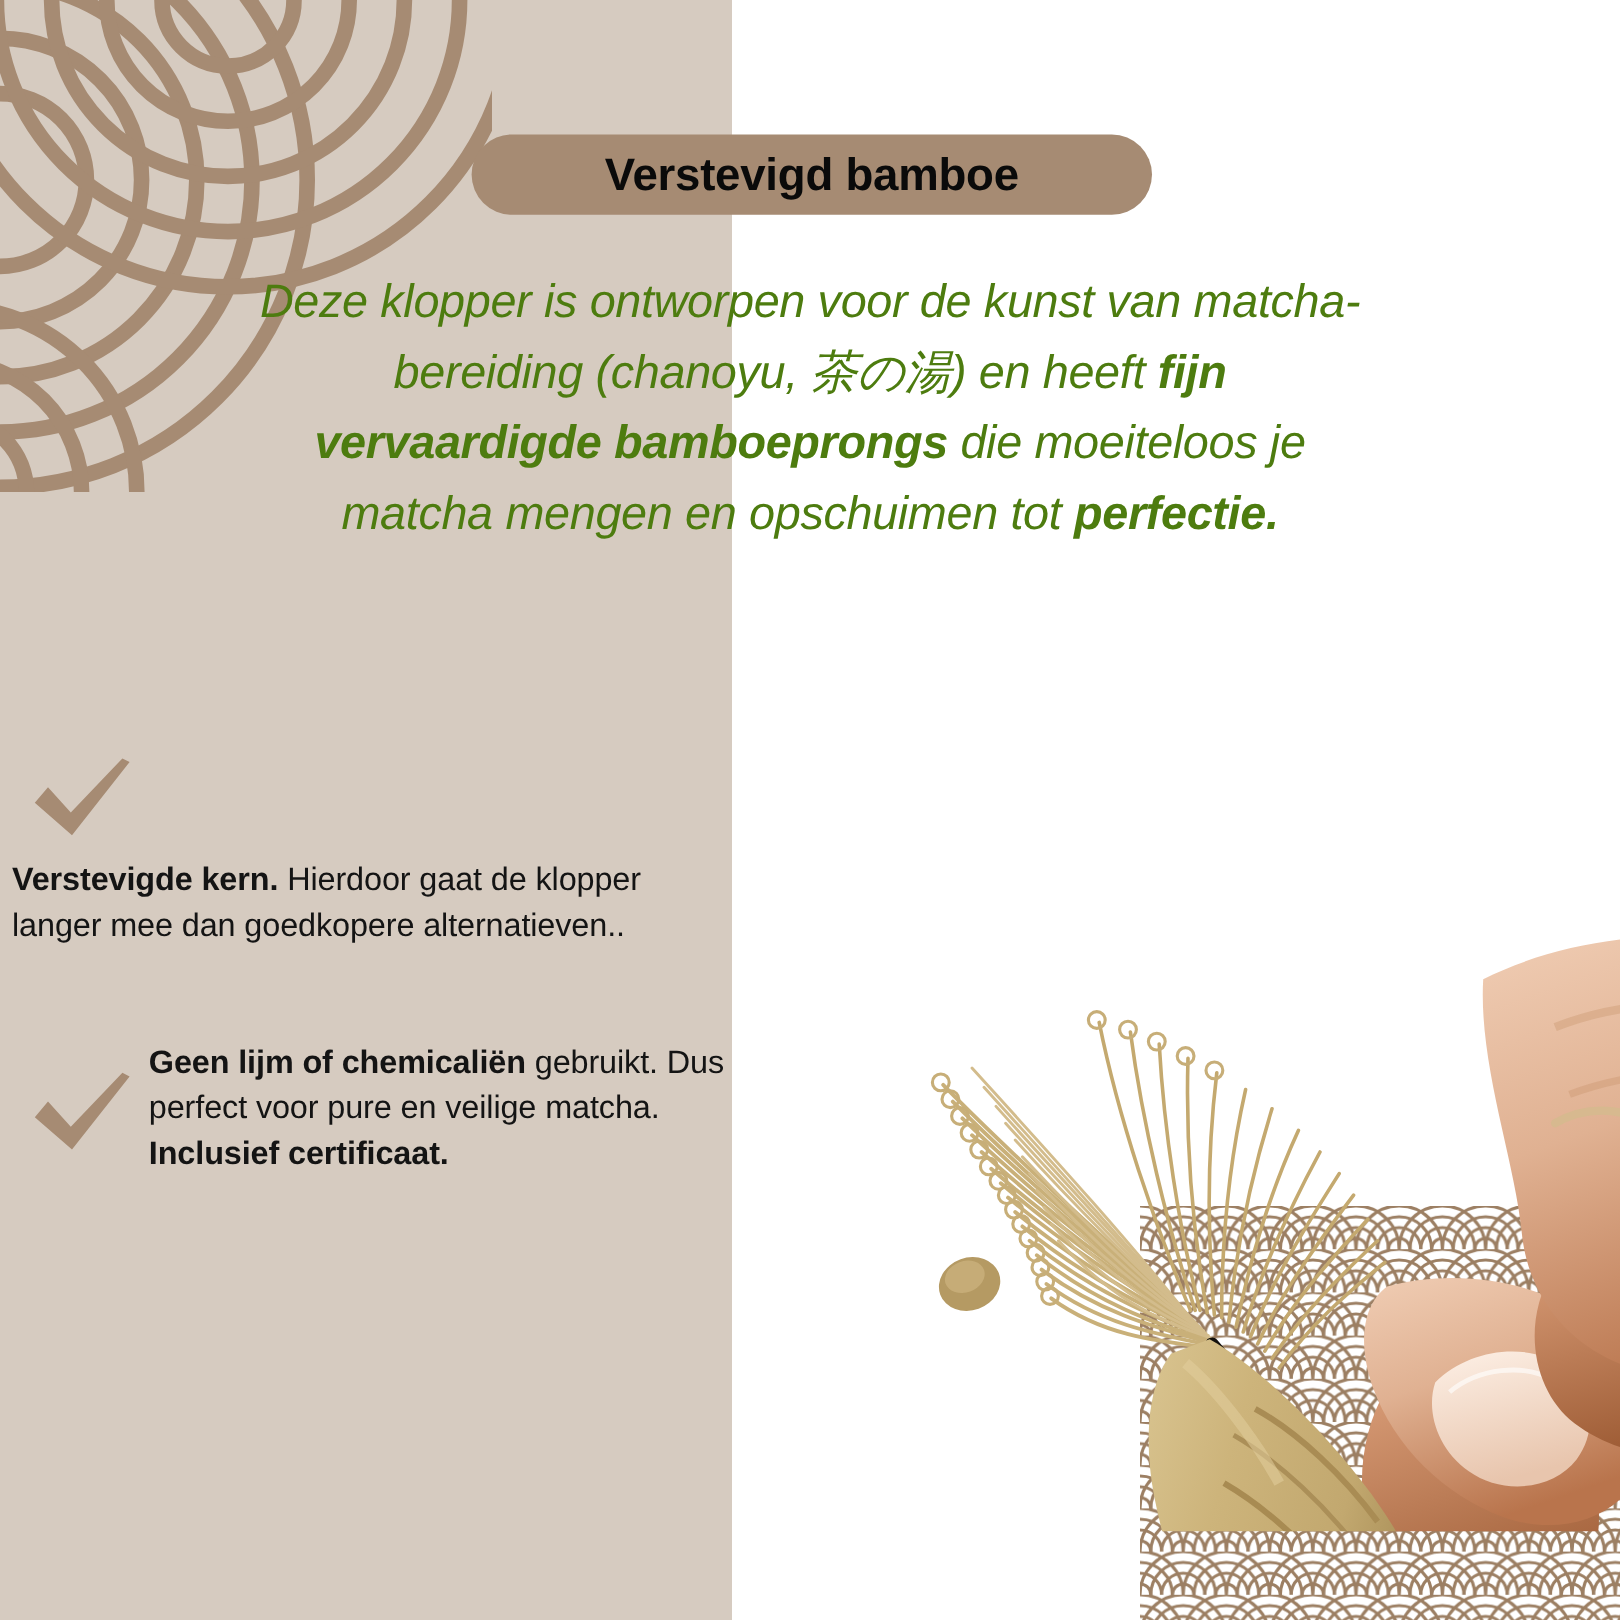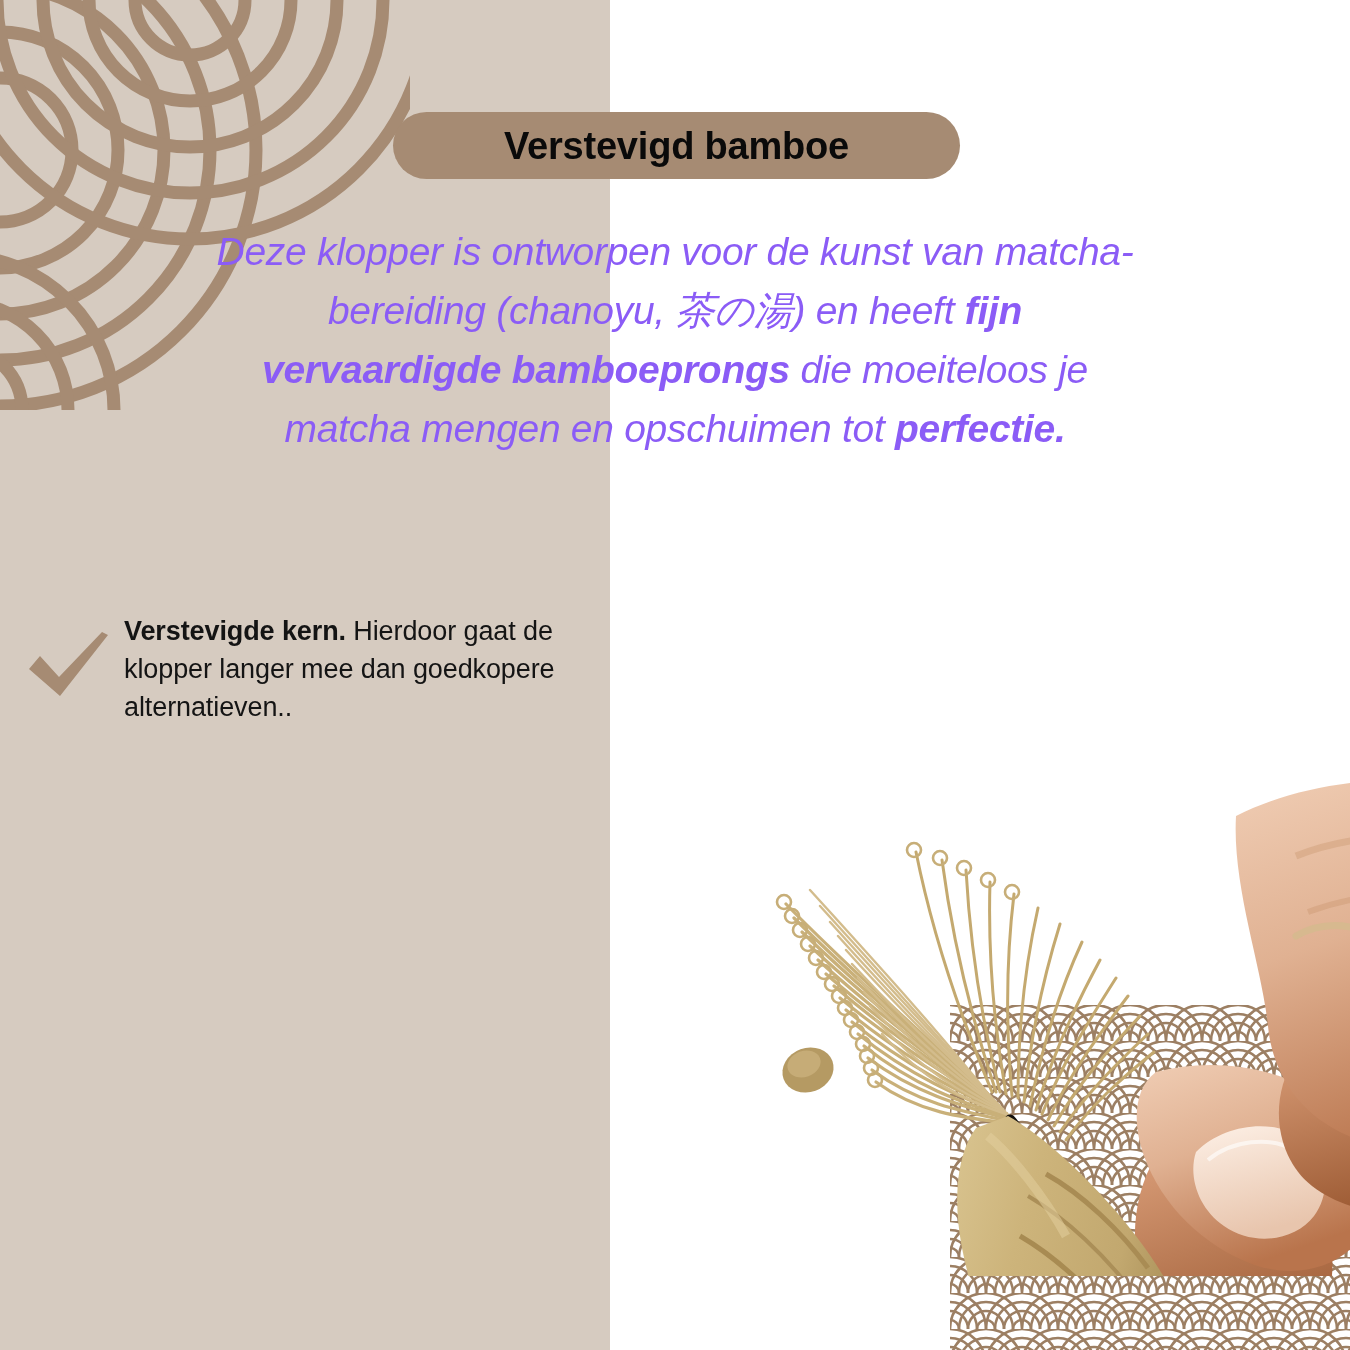--- a/index.html
+++ b/index.html
@@ -56,21 +56,21 @@
     white-space:nowrap;
   }
 
   
   .intro{
     position:absolute;left:205px;top:222px;width:940px;
     text-align:center;
     font-size:39px;
     line-height:59px;
     font-style:italic;
-    color:#8b5cf6;
+    color:#4d7c0f;
     letter-spacing:-0.3px;
   }
   .intro b{font-weight:700;font-style:italic;}
 
   
   .bullets{
     position:absolute;left:0;top:606px;width:610px;
   }
   .bullet{
     position:relative;
@@ -86,21 +86,21 @@
   .bullet .btext{
     flex:1 1 auto;
     font-size:27px;
     line-height:38px;
     color:#141414;
     letter-spacing:-0.1px;
     padding-top:6px;
   }
   .bullet .btext b{font-weight:700;}
 
-  .bullet-1{ margin-bottom:0; }
+  .bullet-1{ margin-bottom:0;flex-direction:column; }
   .bullet-1 .check{ margin-top:24px; }
   .bullet-1 .btext{ margin-left:10px; }
 
   .bullet-2{ margin-top:70px; }
   .bullet-2 .check{ margin-top:32px; }
   .bullet-2 .btext{ margin-left:10px; }
 
   .bullet-3{ margin-top:62px; }
   .bullet-3 .check{ margin-top:34px; }
   .bullet-3 .btext{ margin-left:14px; }
@@ -157,20 +157,28 @@
 
     <div class="bullet bullet-1">
       <svg class="check" viewBox="0 0 90 78">
         <path d="M5 39 L16 26 L35 47 L78 2 L84 5 L36 66 Z" fill="#a68b73"></path>
       </svg>
       <div class="btext">
         <b>Verstevigde kern.</b><span> Hierdoor gaat de klopper langer mee dan goedkopere alternatieven..</span>
       </div>
     </div>
 
+    <div class="bullet bullet-2">
+      <svg class="check" viewBox="0 0 90 78">
+        <path d="M5 39 L16 26 L35 47 L78 2 L84 5 L36 66 Z" fill="#a68b73"></path>
+      </svg>
+      <div class="btext">
+        <b>Geen lijm of chemicaliën</b><span> gebruikt. Dus perfect voor pure en veilige matcha. </span><b>Inclusief certificaat.</b>
+      </div>
+    </div>
 
 
   </div>
 
   <svg class="deco-bottomright" viewBox="0 0 400 345">
     <defs>
       <pattern id="seigaiha" x="0" y="0" width="72" height="36" patternUnits="userSpaceOnUse">
         <g fill="none" stroke="#9c7f63" stroke-width="2.6">
           <path d="M-36 36 A36 36 0 0 1 36 36"></path>
           <path d="M-27 36 A27 27 0 0 1 27 36"></path>

